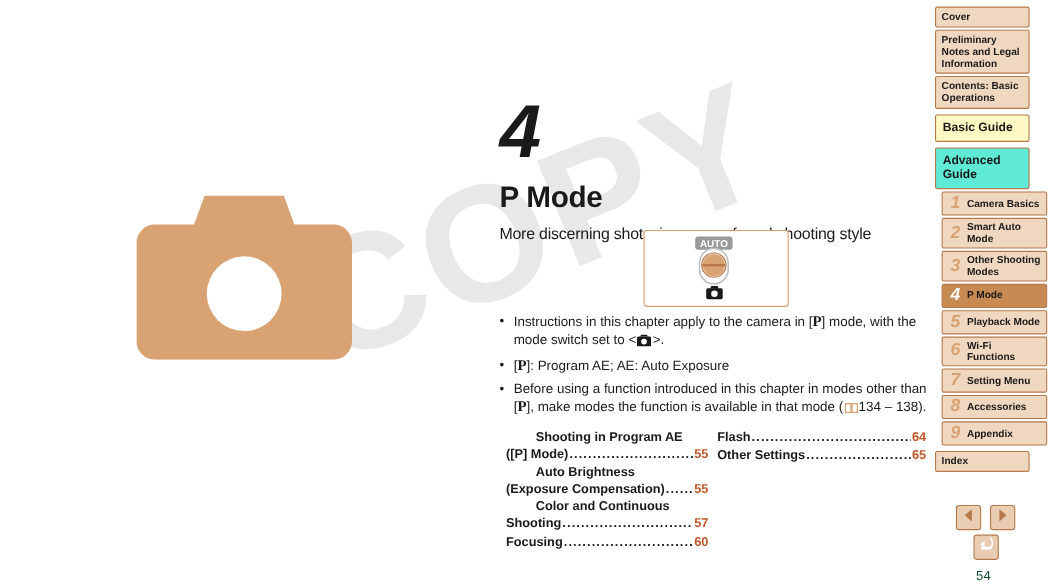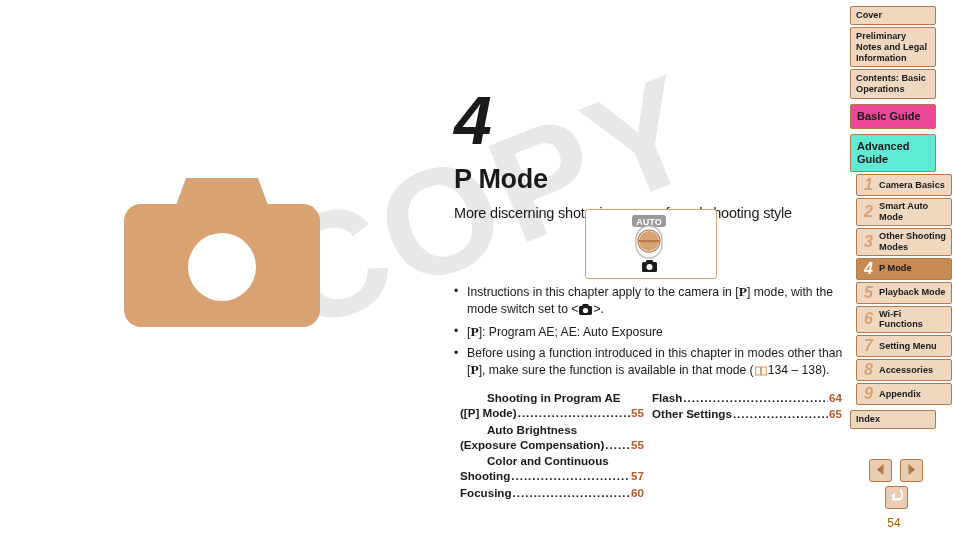--- a/index.html
+++ b/index.html
@@ -177,21 +177,21 @@
     color: #1a1a1a;
     line-height: 1.18;
   }
   .nav-item.wide {
     width: 86px;
     margin-left: 0;
   }
   .nav-item.guide {
     font-size: 11px;
     padding: 5px 6px;
-    background: #ec4899;
+    background: #fef9c3;
   }
   .nav-item.advanced {
     background: #5eead4;
     font-size: 11px;
     padding: 5px 6px;
   }
   .nav-item.chapter {
     padding: 2px 4px 2px 3px;
     min-height: 20px;
   }
@@ -234,21 +234,21 @@
     box-sizing: border-box;
   }
   #return-row {
     display: flex;
     justify-content: center;
     margin-top: 4px;
   }
   #page-num {
     text-align: center;
     font-size: 12px;
-    color: #a16207;
+    color: #14532d;
     margin-top: 7px;
     margin-right: 4px;
   }
 </style>
 </head>
 <body>
 
 <div id="page">
 
   <div id="watermark">COPY</div>
@@ -296,21 +296,21 @@
               </svg></span><span>&gt;.</span></span>
       </div>
 
       <div class="bullet-row">
         <span class="bullet-dot">•</span>
         <span class="bullet-text"><span>[</span><span class="mode-p">P</span><span>]: Program AE; AE: Auto Exposure</span></span>
       </div>
 
       <div class="bullet-row">
         <span class="bullet-dot">•</span>
-        <span class="bullet-text"><span>Before using a function introduced in this chapter in modes other than [</span><span class="mode-p">P</span><span>], make sure the function is available in that mode (</span><span class="book-glyph"><svg width="12" height="10" viewBox="0 0 12 10" xmlns="http://www.w3.org/2000/svg">
+        <span class="bullet-text"><span>Before using a function introduced in this chapter in modes other than [</span><span class="mode-p">P</span><span>], make modes the function is available in that mode (</span><span class="book-glyph"><svg width="12" height="10" viewBox="0 0 12 10" xmlns="http://www.w3.org/2000/svg">
                 <rect x="0.5" y="1" width="5" height="8" fill="none" stroke="#d9a273" stroke-width="1.2"></rect>
                 <rect x="6.5" y="1" width="5" height="8" fill="none" stroke="#d9a273" stroke-width="1.2"></rect>
               </svg></span><span>134 – 138).</span></span>
       </div>
 
     </div>
 
     <div id="toc">
 
       <div class="toc-col" id="toc-col-left">

